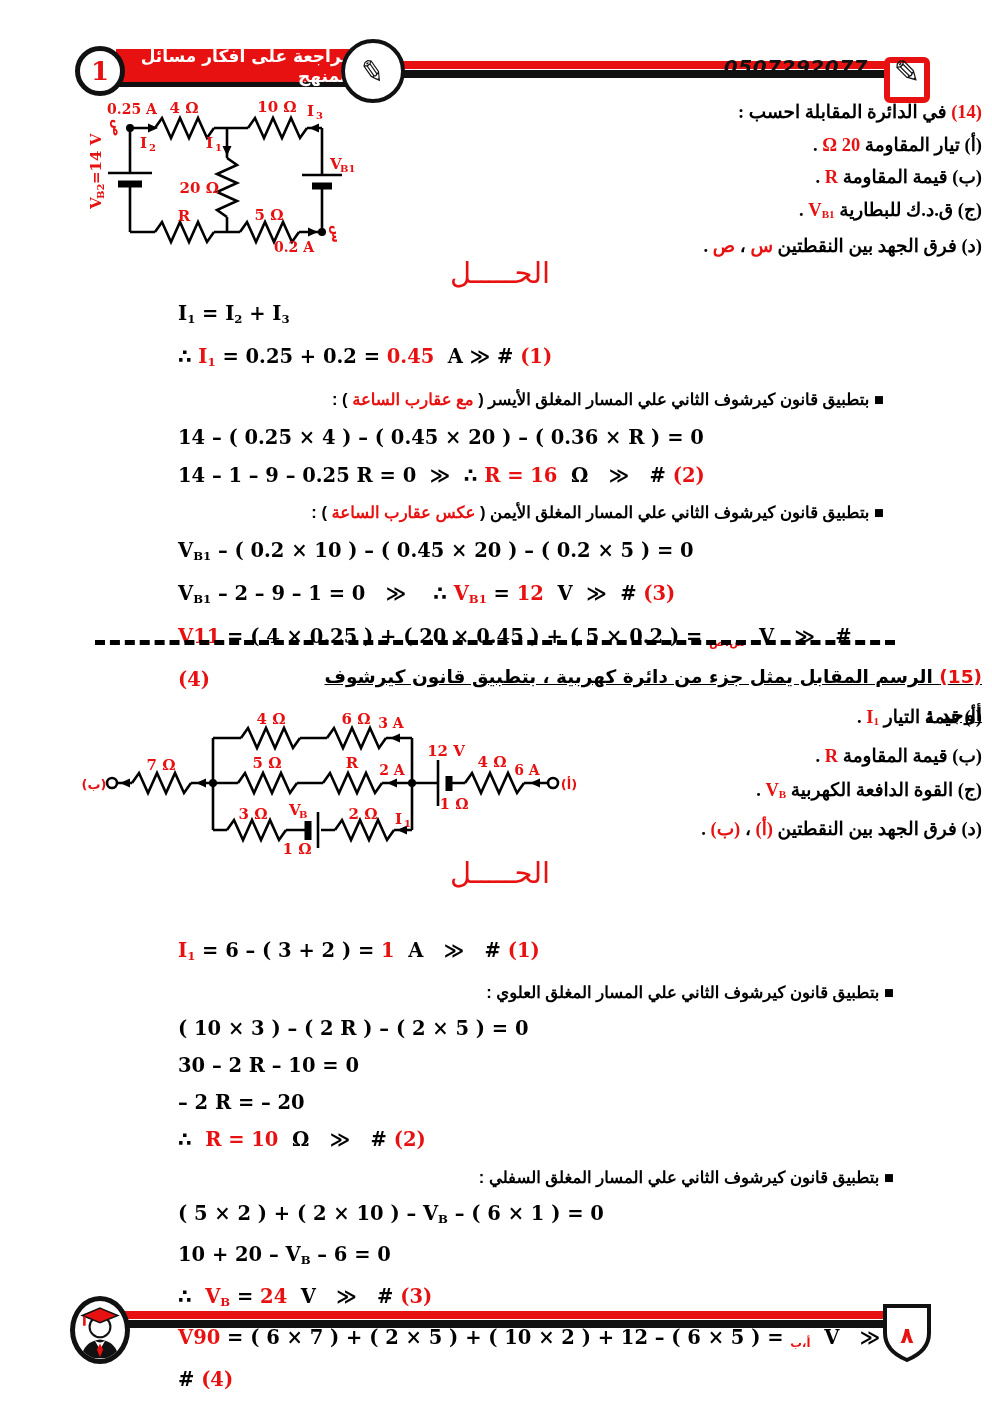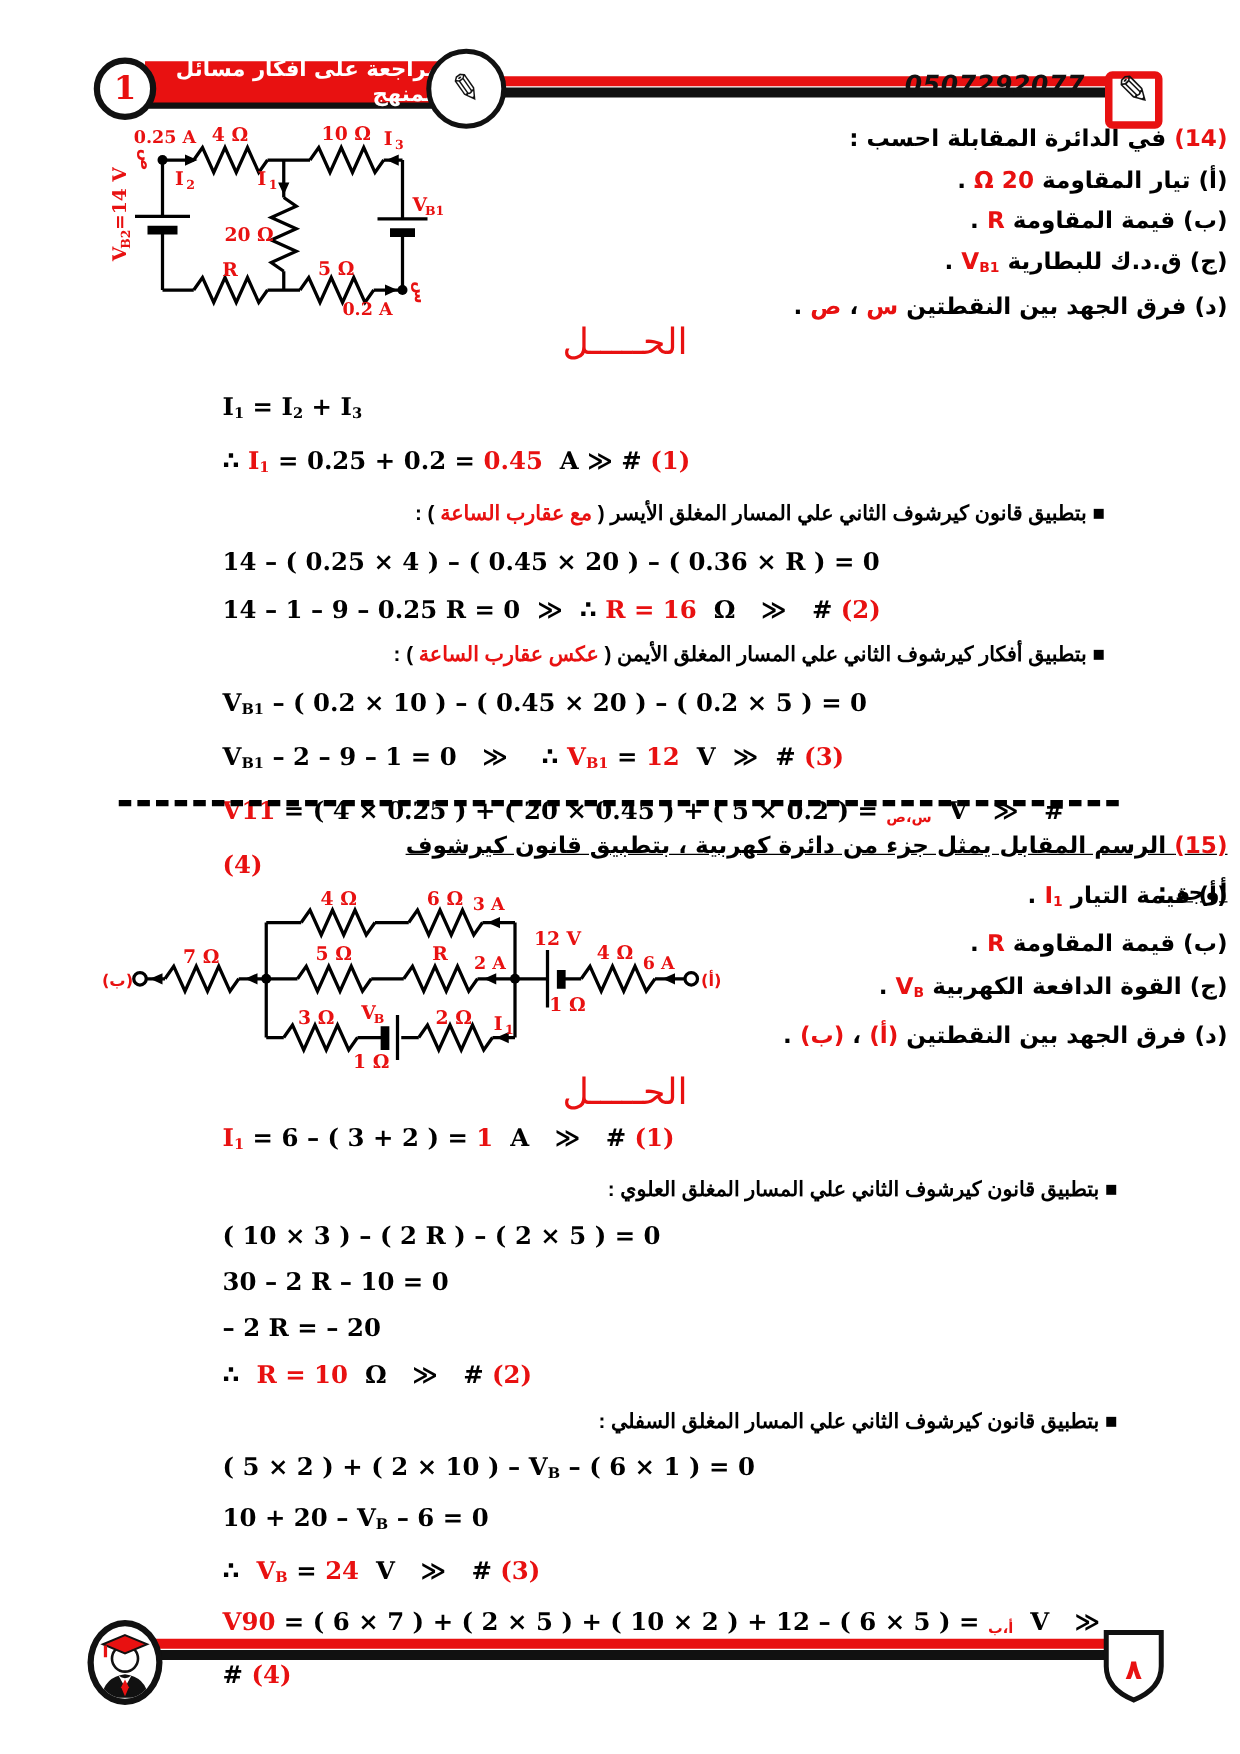--- a/index.html
+++ b/index.html
@@ -22,21 +22,21 @@
          font-weight:bold;color:#111;letter-spacing:0.5px;}
   .pencilbox{position:absolute;left:884px;top:57px;width:34px;height:34px;border:6px solid var(--red,#e11111);
          border-radius:6px;background:#fff;z-index:3;display:flex;align-items:center;justify-content:center;}
   .pencilbox span{font-size:32px;color:#111;transform:translateY(-8px);}
   
   .qblock{position:absolute;direction:rtl;text-align:right;font-weight:bold;font-size:18.5px;color:#000;
           font-family:"DejaVu Sans",sans-serif;}
   .q14{line-height:32.5px;}
   .q15t{line-height:38px;text-decoration:underline;}
   .q15i{line-height:34.5px;}
-  .qline{white-space:pre-wrap;}
+  .qline{white-space:pre-wrap;font-family:Liberation Serif, serif;}
   
   .sol-title{position:absolute;width:170px;text-align:center;color:var(--red,#e11111);
              font-size:29px;font-weight:normal;font-family:"DejaVu Sans",sans-serif;}
   .sol{position:absolute;font-family:"DejaVu Serif","DejaVu Sans",serif;font-weight:bold;color:#000;}
   .sol14 .mline{line-height:37.6px;}
   .sol15 .mline{line-height:36.9px;}
   .mline{white-space:pre-wrap;}
   .eq{direction:ltr;text-align:left;font-size:19.5px;}
   .bullet{direction:rtl;text-align:right;font-size:16.5px;font-family:Liberation Sans, sans-serif;}
   .sub{font-size:60%;vertical-align:-0.22em;}
@@ -122,27 +122,27 @@
     <text class="clbl ar" transform="translate(33,23) rotate(90)">ص</text>
     <text class="clbl ar" transform="translate(252,129) rotate(90)">س</text>
     <g transform="translate(21,113) rotate(-90)">
       <text class="clbl" x="0" y="0">V</text>
       <text class="csub" x="10" y="3">B2</text>
       <text class="clbl" x="25" y="0">=14 V</text>
     </g>
   </svg>
 
   <div class="sol-title" style="left:415px;top:256px;">الحـــــل</div>
-  <div class="sol sol14" style="left:178px;top:307px;width:706px;">
+  <div class="sol sol14" style="left:178px;top:295px;width:706px;">
     <div class="mline eq"><span>I</span><span class="sub">1</span><span> = I</span><span class="sub">2</span><span> + I</span><span class="sub">3</span></div>
     <div class="mline eq"><span>∴ </span><span style="color: rgb(232, 17, 17);">I</span><span class="sub" style="color: rgb(232, 17, 17);">1</span><span> = 0.25 + 0.2 = </span><span style="color: rgb(232, 17, 17);">0.45</span><span>  A </span><span>≫</span><span> # </span><span style="color: rgb(232, 17, 17);">(1)</span></div>
     <div class="mline bullet"><span>■ بتطبيق قانون كيرشوف الثاني علي المسار المغلق الأيسر ( </span><span style="color: rgb(232, 17, 17);">مع عقارب الساعة</span><span> ) :</span></div>
     <div class="mline eq"><span>14 – ( 0.25 × 4 ) – ( 0.45 × 20 ) – ( 0.36 × R ) = 0</span></div>
     <div class="mline eq"><span>14 – 1 – 9 – 0.25 R = 0  </span><span>≫</span><span>  ∴ </span><span style="color: rgb(232, 17, 17);">R = 16</span><span>  Ω   </span><span>≫</span><span>   # </span><span style="color: rgb(232, 17, 17);">(2)</span></div>
-    <div class="mline bullet"><span>■ بتطبيق أفكار كيرشوف الثاني علي المسار المغلق الأيمن ( </span><span style="color: rgb(232, 17, 17);">عكس عقارب الساعة</span><span> ) :</span></div>
+    <div class="mline bullet"><span>■ بتطبيق قانون كيرشوف الثاني علي المسار المغلق الأيمن ( </span><span style="color: rgb(232, 17, 17);">عكس عقارب الساعة</span><span> ) :</span></div>
     <div class="mline eq"><span>V</span><span class="sub">B1</span><span> – ( 0.2 × 10 ) – ( 0.45 × 20 ) – ( 0.2 × 5 ) = 0</span></div>
     <div class="mline eq"><span>V</span><span class="sub">B1</span><span> – 2 – 9 – 1 = 0   </span><span>≫</span><span>    ∴ </span><span style="color: rgb(232, 17, 17);">V</span><span class="sub" style="color: rgb(232, 17, 17);">B1</span><span> = </span><span style="color: rgb(232, 17, 17);">12</span><span>  V  </span><span>≫</span><span>  # </span><span style="color: rgb(232, 17, 17);">(3)</span></div>
     <div class="mline eq"><span style="color: rgb(232, 17, 17);">V</span><span class="sub" style="color: rgb(232, 17, 17);">س،ص</span><span> = ( 0.2 × 5 ) + ( 0.45 × 20 ) + ( 0.25 × 4 ) = </span><span style="color: rgb(232, 17, 17);">11</span><span>  V   </span><span>≫</span><span>   # </span><span style="color: rgb(232, 17, 17);">(4)</span></div>
   </div>
 
   <div class="divider"></div>
 
   <div class="qblock q15t" style="top:658px;right:10px;width:660px;"><span style="color: rgb(232, 17, 17);">(15)</span><span> الرسم المقابل يمثل جزء من دائرة كهربية ، بتطبيق قانون كيرشوف أوجد :</span></div>
   <div class="qblock q15i" style="top:700px;right:10px;width:420px;">
     <div class="qline"><span>(أ) قيمة التيار </span><span style="color: rgb(232, 17, 17);">I</span><span class="sub" style="color: rgb(232, 17, 17);">1</span><span> .</span></div>
@@ -186,21 +186,21 @@
     <text class="clbl" x="320" y="126">I</text>
     <text class="csub" x="329" y="129">1</text>
     <text class="clbl mid" x="371" y="58">12 V</text>
     <text class="clbl mid" x="379" y="111">1 Ω</text>
     <text class="clbl mid" x="417" y="69">4 Ω</text>
     <text class="clbl cur mid" x="452" y="77">6 A</text>
     <text class="clbl ar mid" x="494" y="91">(أ)</text>
   </svg>
 
   <div class="sol-title" style="left:415px;top:856px;">الحـــــل</div>
-  <div class="sol sol15" style="left:178px;top:893px;width:716px;">
+  <div class="sol sol15" style="left:178px;top:933px;width:716px;">
     <div class="mline eq"><span style="color: rgb(232, 17, 17);">I</span><span class="sub" style="color: rgb(232, 17, 17);">1</span><span> = 6 – ( 3 + 2 ) = </span><span style="color: rgb(232, 17, 17);">1</span><span>  A   </span><span>≫</span><span>   # </span><span style="color: rgb(232, 17, 17);">(1)</span></div>
     <div class="mline bullet"><span>■ بتطبيق قانون كيرشوف الثاني علي المسار المغلق العلوي :</span></div>
     <div class="mline eq"><span>( 10 × 3 ) – ( 2 R ) – ( 2 × 5 ) = 0</span></div>
     <div class="mline eq"><span>30 – 2 R – 10 = 0</span></div>
     <div class="mline eq"><span>– 2 R = – 20</span></div>
     <div class="mline eq"><span>∴  </span><span style="color: rgb(232, 17, 17);">R = 10</span><span>  Ω   </span><span>≫</span><span>   # </span><span style="color: rgb(232, 17, 17);">(2)</span></div>
     <div class="mline bullet"><span>■ بتطبيق قانون كيرشوف الثاني علي المسار المغلق السفلي :</span></div>
     <div class="mline eq"><span>( 5 × 2 ) + ( 2 × 10 ) – V</span><span class="sub">B</span><span> – ( 6 × 1 ) = 0</span></div>
     <div class="mline eq"><span>10 + 20 – V</span><span class="sub">B</span><span> – 6 = 0</span></div>
     <div class="mline eq"><span>∴  </span><span style="color: rgb(232, 17, 17);">V</span><span class="sub" style="color: rgb(232, 17, 17);">B</span><span> = </span><span style="color: rgb(232, 17, 17);">24</span><span>  V   </span><span>≫</span><span>   # </span><span style="color: rgb(232, 17, 17);">(3)</span></div>

